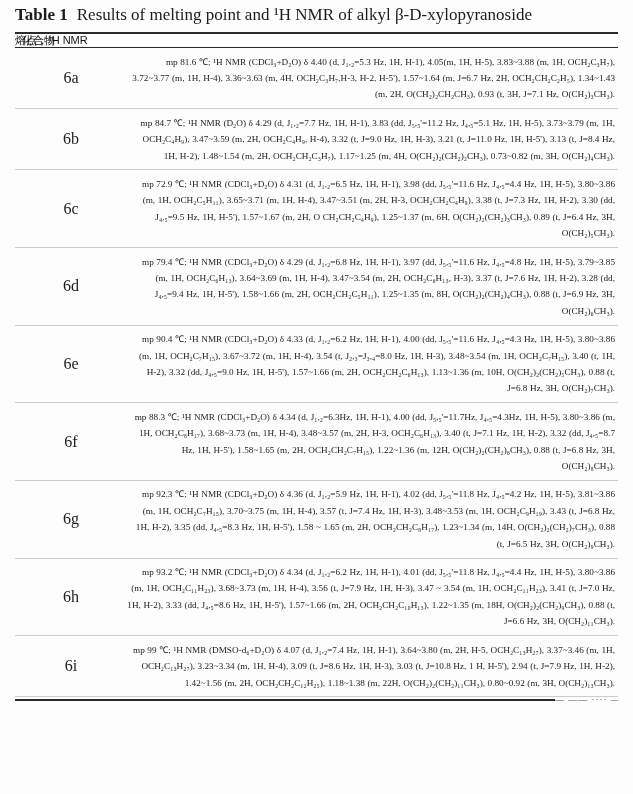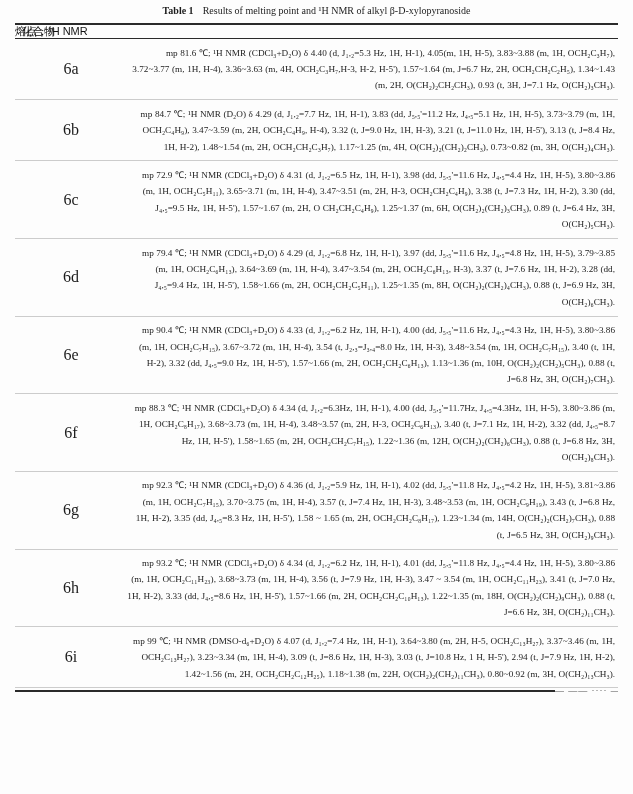--- a/index.html
+++ b/index.html
@@ -12,21 +12,21 @@
     color: #1c1c1c;
   }
   .page { padding: 5px 15px 0 15px; }
 
   .title-cn {
     text-align: center; font-size: 12px; margin: 3px 0 4px 0;
     letter-spacing: 0.5px;
   }
   .title-cn .t-label { font-weight: bold; margin-right: 9px; }
   .title-en {
-    text-align: center; font-size: 10px; margin: 0 0 7px 0;
+    text-align: left; font-size: 17px; margin: 0 0 7px 0;
   }
   .title-en .t-label { font-weight: bold; margin-right: 9px; }
 
   .tbl { border-top: 2.4px solid #2a2a2a; }
   .thead {
     position: relative;
     display: flex; align-items: center;
     height: 14px;
     border-bottom: 1.5px solid #2a2a2a;
     font-family: "Liberation Sans", sans-serif;

